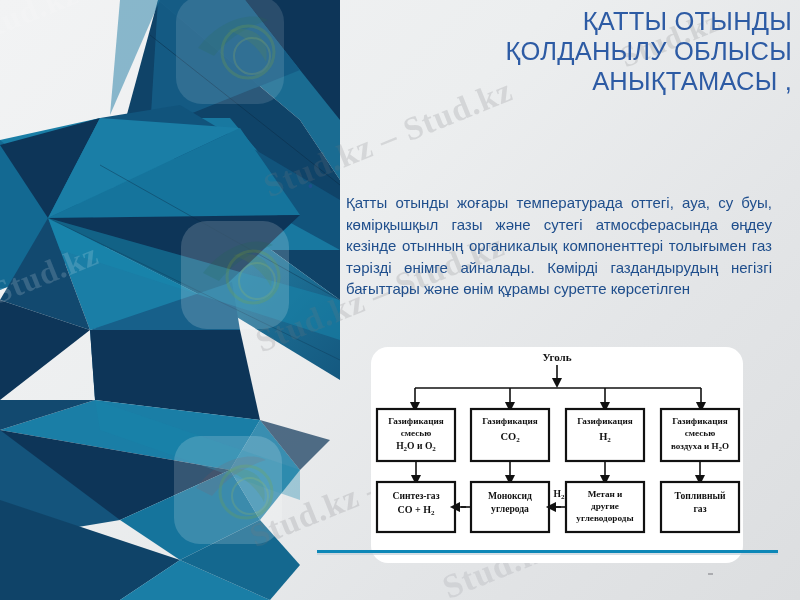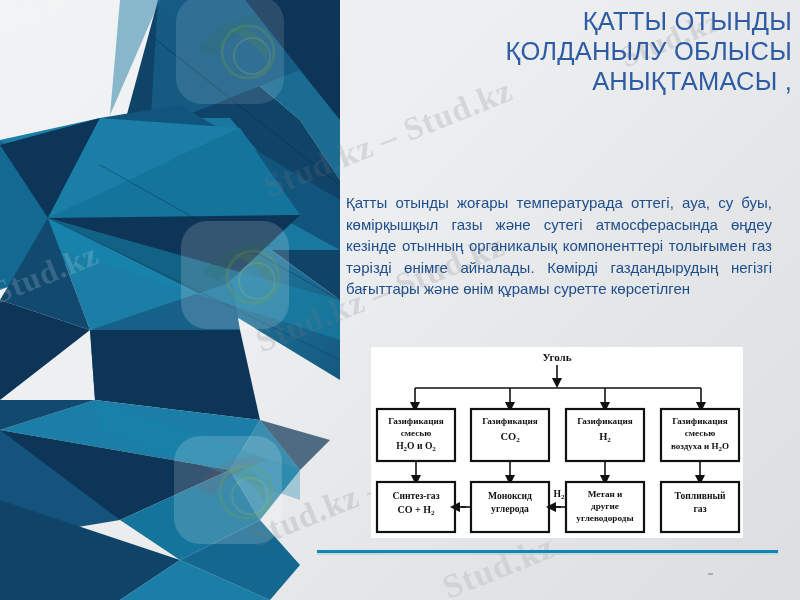--- a/index.html
+++ b/index.html
@@ -69,22 +69,23 @@
     line-height: 21.5px;
     text-align: justify;
     flex: 1 1 auto;
   }
   #bodytext p { margin: 16px; }
 
   
   #diagram {
     position: absolute;
     left: 371px; top: 347px;
-    width: 372px; height: 191px;
+    width: 372px; height: 216px;
     background: #ffffff;
+    border-radius: 17px;
   }
   #diagram svg { display: block; }
 
   .dg-label {
     font-family: "Liberation Serif", serif;
     font-weight: bold;
     fill: #111111;
   }
 
   

